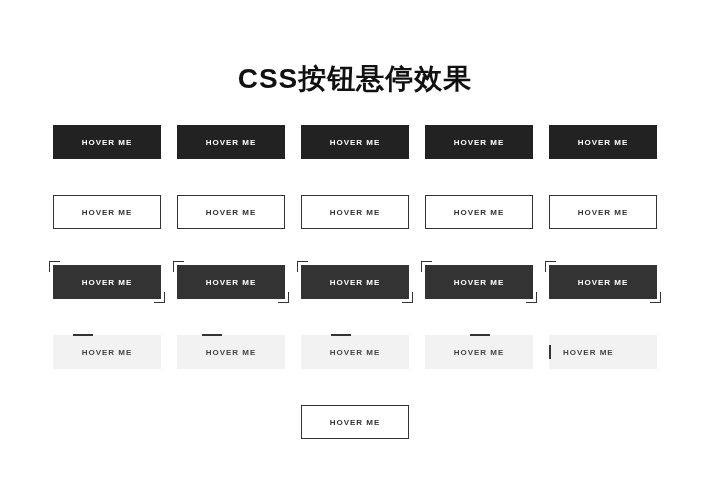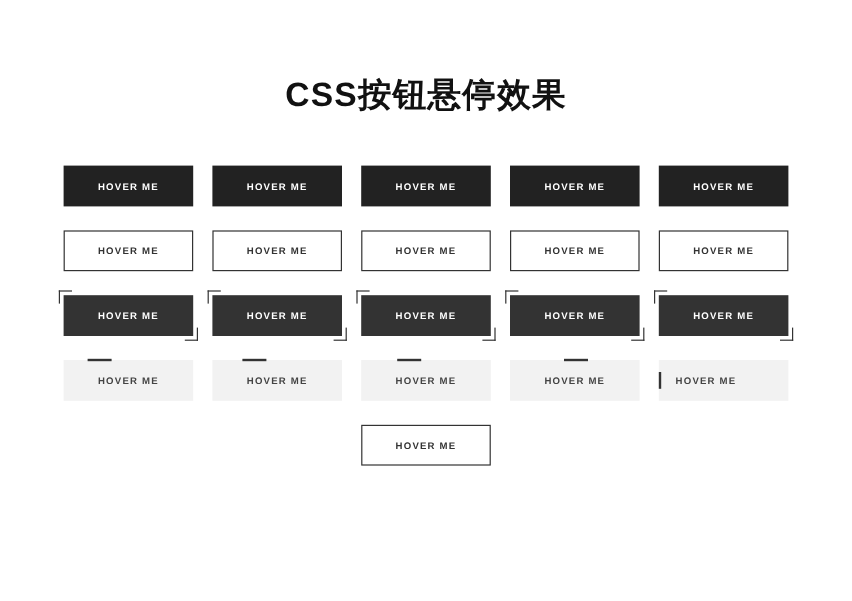--- a/index.html
+++ b/index.html
@@ -16,28 +16,28 @@
       display: flex;
       flex-direction: column;
       align-items: center;
       padding: 60px 40px 40px;
     }
     
     .title {
       font-size: 28px;
       font-weight: bold;
       color: #111;
-      margin-bottom: 40px;
+      margin-bottom: 27px;
       letter-spacing: 1px;
     }
     
     .button-grid {
       display: flex;
       flex-direction: column;
-      gap: 20px;
+      gap: 36px;
       width: 100%;
     }
     
     .button-row {
       display: flex;
       justify-content: center;
       gap: 16px;
     }
     
     .btn {

